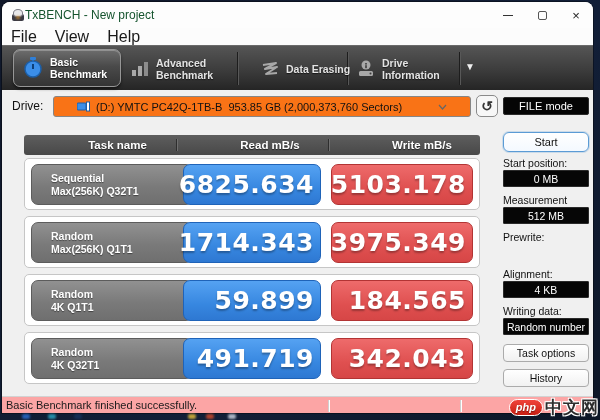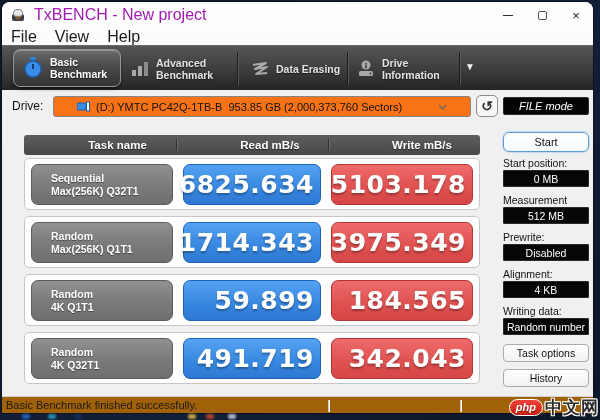--- a/index.html
+++ b/index.html
@@ -13,21 +13,21 @@
     position:absolute; left:2px; top:2px; width:591px; height:411px;
     background:#f0f0f0; border-radius:8px 8px 0 0; overflow:hidden;
     box-shadow:0 0 0 1px rgba(0,0,0,.35);
   }
   
   .titlebar { position:absolute; left:0; top:0; width:100%; height:26px; background:#fdfdfd; display:flex; align-items:center; }
   .app-icon { width:14px; height:14px; margin-left:9px; position:relative; }
   .app-icon .base { position:absolute; left:1px; top:6px; width:12px; height:7px; background:#3a3a44; border-radius:2px; }
   .app-icon .face { position:absolute; left:2px; top:1px; width:10px; height:8px; background:#e8e8ea; border-radius:50% 50% 40% 40%; border:1px solid #7b7b84; }
   .app-icon .dot { position:absolute; left:5px; top:8px; width:4px; height:3px; background:#d08a2a; border-radius:1px; }
-  .title-text { font-size:16px; color:#a21caf; margin-left:9px; }
+  .title-text { font-size:12px; color:#14532d; }
   .win-controls { margin-left:auto; display:flex; height:100%; }
   .win-btn { width:34px; height:100%; display:flex; align-items:center; justify-content:center; color:#222; }
   .glyph-min { width:10px; height:1px; background:#333; display:block; }
   .glyph-max { width:9px; height:9px; border:1px solid #555; border-radius:2px; display:block; }
   .glyph-close { font-size:13px; color:#222; line-height:1; }
   
   .menubar { position:absolute; left:0; top:26px; width:100%; height:17px; background:#fcfcfc; display:flex; align-items:center; }
   .menu-item { font-size:16px; color:#1a1a1a; padding:0 9px; }
   
   .tabbar { position:absolute; left:0; top:43px; width:100%; height:45px;
@@ -43,32 +43,32 @@
   .drive-label { position:absolute; left:10px; top:97px; font-size:12px; color:#111; }
   .drive-combo { position:absolute; left:51px; top:94px; width:418px; height:21px; background:#f97316;
     border:1px solid #868686; border-radius:3px; display:flex; align-items:center; padding:0 23px; }
   .drive-combo-text { font-size:11px; color:#111; white-space:pre; margin-left:6px; flex:1; overflow:hidden; }
   .combo-chevron { margin-left:4px; }
   .refresh-btn { position:absolute; left:474px; top:93px; width:22px; height:22px; background:#f7f7f7;
     border:1px solid #8a8a8a; border-radius:5px; display:flex; align-items:center; justify-content:center;
     font-size:14px; color:#333; font-weight:bold; }
   .filemode-btn { position:absolute; left:501px; top:95px; width:86px; height:18px; background:#050505;
     color:#fff; font-size:11px; display:flex; align-items:center; justify-content:center; border-radius:2px;
-    border:1px solid #2b2b2b;font-style:italic; }
+    border:1px solid #2b2b2b; }
   
   .tbl-header { position:absolute; left:22px; top:133px; width:456px; height:20px;
     background:linear-gradient(#5e5e5e,#484848); border-radius:3px; display:grid;
     grid-template-columns:1fr 1fr 1fr; align-items:center; }
   .tbl-header .col { text-align:center; color:#fff; font-size:11.5px; font-weight:bold;
     text-shadow:0 1px 1px rgba(0,0,0,.6); border-left:1px solid #2e2e2e; box-shadow:inset 1px 0 0 #6f6f6f;padding-left:35px; }
   .tbl-header .col:first-child { border-left:none; box-shadow:none; }
   .bench-row { position:absolute; left:22px; width:456px; height:52px; background:#fff;
     border:1px solid #c6c6c6; border-radius:5px; }
   .cell-btn { position:absolute; top:5px; height:41px; border-radius:7px; display:flex; align-items:center; }
-  .task-btn { left:6px; width:142px;
+  .task-btn { left:6px; width:162px;
     background:linear-gradient(#919191,#7a7a7a 55%,#6f6f6f); border:1px solid #5c5c5c; }
   .task-text { font-size:10.5px; line-height:13px; font-weight:bold; color:#fff;
     text-shadow:0 1px 1px rgba(0,0,0,.45); padding-left:19px; }
   .val-btn { justify-content:flex-end; padding-right:6px; font-size:25px; font-weight:bold; color:#fff;
     letter-spacing:.5px; text-shadow:0 2px 2px rgba(0,0,0,.3); font-family:"DejaVu Sans", sans-serif; }
   .val-read { left:158px; width:138px;
     background:linear-gradient(var(--read-blue-light,#55a2f2),var(--read-blue,#3787e0) 60%,#2e78d2);
     border:1px solid #1f63b8; }
   .val-write { left:306px; width:142px;
     background:linear-gradient(var(--write-red-light,#ee6b6b),var(--write-red,#df5050) 60%,#d64646);
@@ -76,21 +76,21 @@
   .panel-abs { position:absolute; left:501px; width:86px; }
   .start-btn { top:130px; height:20px; background:linear-gradient(#fff,#f4f9ff); border:1px solid #5b9bd5;
     border-radius:6px; display:flex; align-items:center; justify-content:center; font-size:11px; color:#111;
     box-shadow:0 0 0 1px rgba(91,155,213,.25); }
   .panel-label { font-size:10.5px; color:#111; }
   .black-box { height:17px; background:#060606; border:1px solid #2a2a2a; color:#fff; font-size:10.5px;
     display:flex; align-items:center; justify-content:center; border-radius:1px; }
   .panel-btn { height:18px; background:linear-gradient(#fff,#f1f1f1); border:1px solid #ababab;
     border-radius:4px; display:flex; align-items:center; justify-content:center; font-size:10.5px; color:#111; }
   
-  .statusbar { position:absolute; left:0; top:394px; width:100%; height:17px; background:#a16207;
+  .statusbar { position:absolute; left:0; top:394px; width:100%; height:17px; background:#fca5a5;
     border-top:1px solid #d2d2d2; display:flex; align-items:center; }
   .status-text { font-size:11px; color:#1a1a1a; padding-left:4px; }
   .status-sep { position:absolute; top:3px; height:12px; width:1px; background:#cfcfcf; box-shadow:1px 0 0 #fff; }
   
   .desktop-strip { position:absolute; left:0; bottom:0; width:100%; height:7px; }
   .dot { position:absolute; bottom:1px; width:8px; height:5px; border-radius:2px; filter:blur(1px); opacity:.8; }
   .watermark { position:absolute; right:1px; bottom:1px; display:flex; align-items:center; gap:2px; z-index:10; }
   .wm-badge { background:linear-gradient(#f0433b,#c81e12); color:#fff; font-size:11px; font-weight:bold;
     font-style:italic; padding:1px 6px 2px 6px; border-radius:9px; border:1px solid #fff;
     text-shadow:0 1px 1px rgba(0,0,0,.4); }
@@ -150,21 +150,21 @@
         <rect x="1" y="9" width="4" height="6" fill="#a8a8a8"></rect>
         <rect x="7" y="5" width="4" height="10" fill="#a8a8a8"></rect>
         <rect x="13" y="1" width="4" height="14" fill="#8c8c8c"></rect>
       </svg>
       <div class="tab-label">
           <div>Advanced</div>
           <div>Benchmark</div>
         </div>
     </div>
 
-    <div class="tab" style="left:249px">
+    <div class="tab" style="left:259px">
       <svg width="18" height="16" viewBox="0 0 18 16">
         <path d="M2 4 L15 2 L4 8 L16 6 L5 13 L16 12" fill="none" stroke="#a8a8a8" stroke-width="2" stroke-linejoin="round"></path>
       </svg>
       <div class="tab-label">
           <div>Data Erasing</div>
         </div>
     </div>
 
     <div class="tab" style="left:355px">
       <svg width="18" height="18" viewBox="0 0 18 18">
@@ -251,21 +251,20 @@
 
   <div class="panel-abs start-btn">Start</div>
 
   <div class="panel-abs panel-label" style="top:155px">Start position:</div>
   <div class="panel-abs black-box" style="top:168px">0 MB</div>
 
   <div class="panel-abs panel-label" style="top:192px">Measurement size:</div>
   <div class="panel-abs black-box" style="top:205px">512 MB</div>
 
   <div class="panel-abs panel-label" style="top:229px">Prewrite:</div>
-  <div class="panel-abs black-box" style="top:242px">Disabled</div>
 
   <div class="panel-abs panel-label" style="top:266px">Alignment:</div>
   <div class="panel-abs black-box" style="top:279px">4 KB</div>
 
   <div class="panel-abs panel-label" style="top:303px">Writing data:</div>
   <div class="panel-abs black-box" style="top:316px">Random number</div>
 
   <div class="panel-abs panel-btn" style="top:342px">Task options</div>
   <div class="panel-abs panel-btn" style="top:367px">History</div>
 

